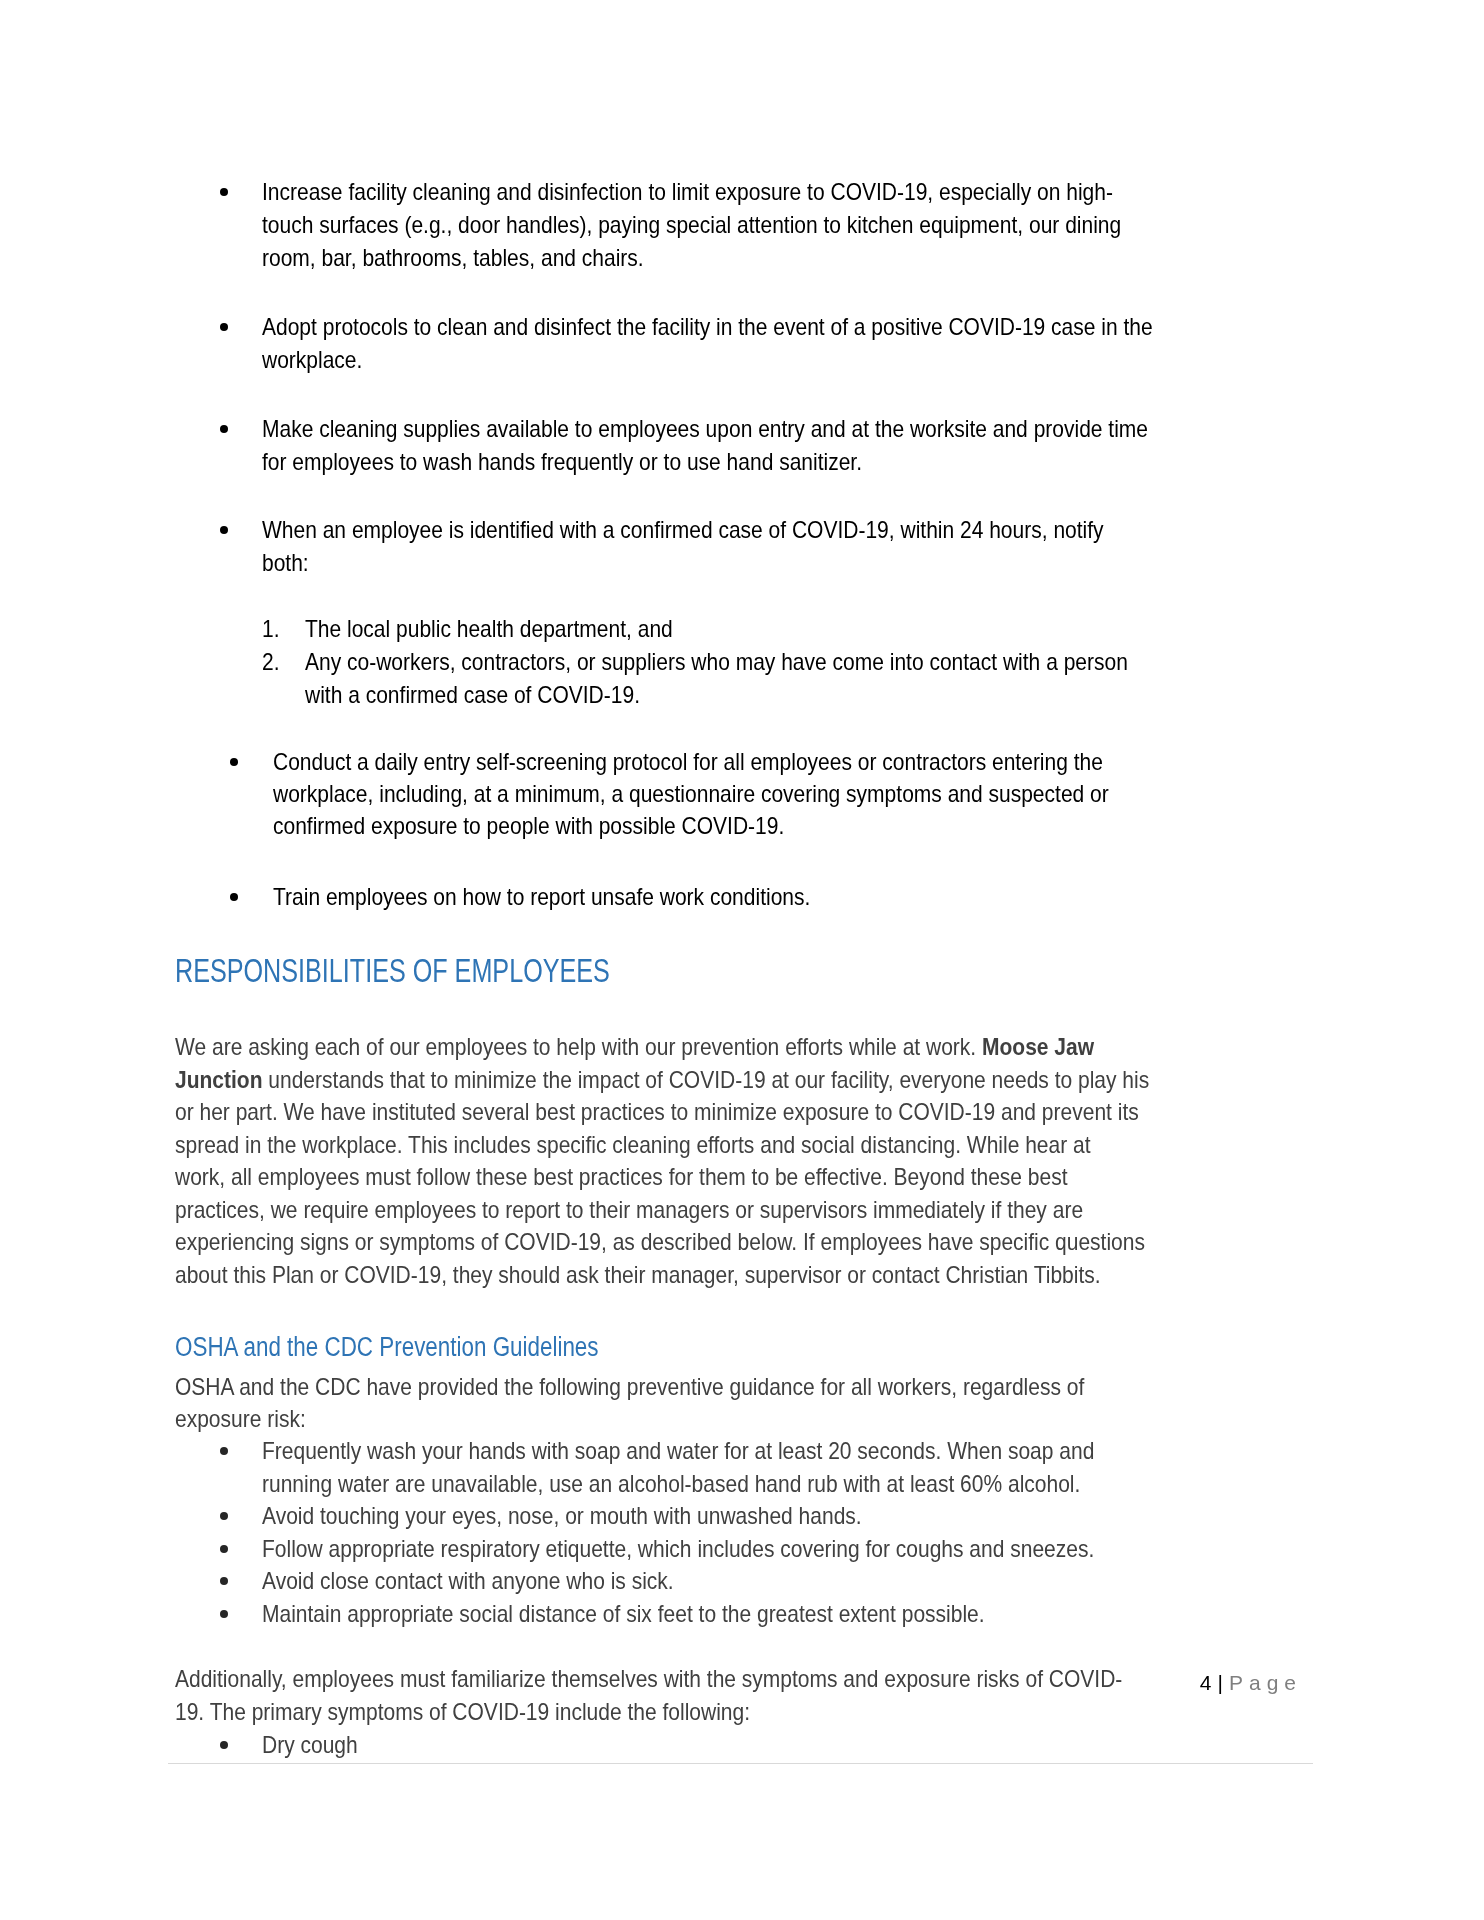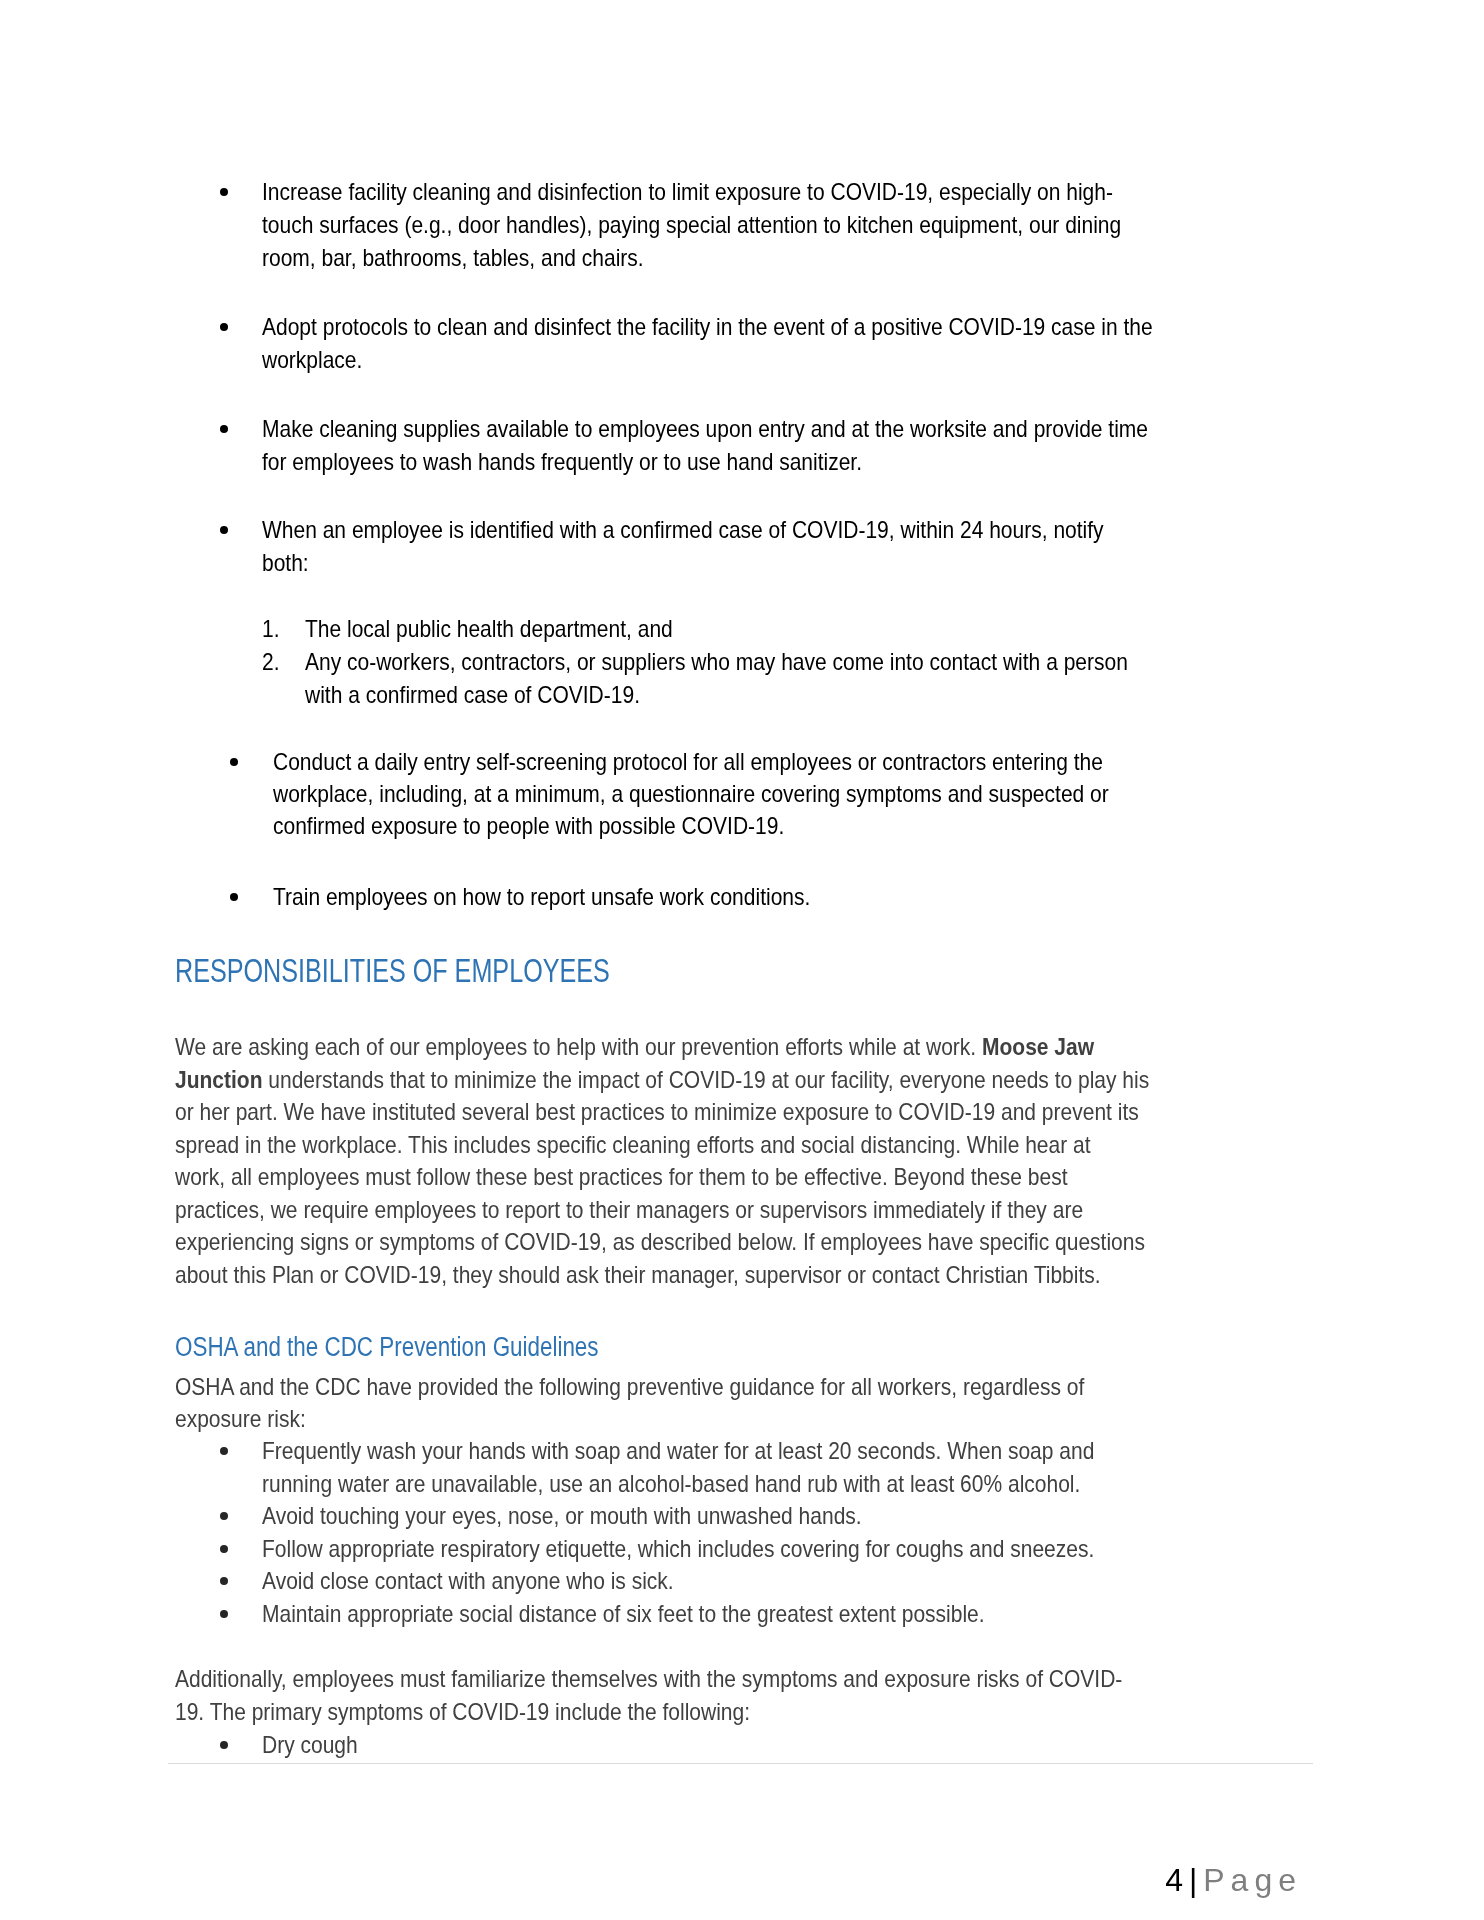--- a/index.html
+++ b/index.html
@@ -11,21 +11,21 @@
   .gry { color: #404040; }
   .dot { position: absolute; width: 8px; height: 8px; border-radius: 50%; }
   .dot.blk { background: #000000; }
   .dot.gry { background: #262626; }
   .num { position: absolute; height: 32px; line-height: 32px; font-size: 24px; color: #000; transform: scaleX(0.875); transform-origin: left center; }
   .h1 { position: absolute; white-space: nowrap; font-size: 34px; line-height: 40px; color: #2e74b5;
         transform-origin: left center; transform: scaleX(0.74); }
   .h2 { position: absolute; white-space: nowrap; font-size: 27px; line-height: 34px; color: #2e74b5;
         transform-origin: left center; transform: scaleX(0.83); }
   .rule { position: absolute; left: 168px; width: 1145px; top: 1763px; height: 1px; background: #d9d9d9; }
-  .pgnum { position: absolute; top: 1865px; right: 182px; height: 30px; line-height: 30px; font-size: 32px; white-space: nowrap; }
+  .pgnum { position: absolute; top: 1668px; right: 182px; height: 30px; line-height: 30px; font-size: 21px; white-space: nowrap; }
   .pgnum .n { color: #000; }
   .pgnum .sep { color: #000; margin: 0 6px; }
   .pgnum .pg { color: #7f7f7f; letter-spacing: 6px; }
   b { font-weight: bold; color: #404040; }
 </style>
 </head>
 <body>
 
 <div>
   <div>

